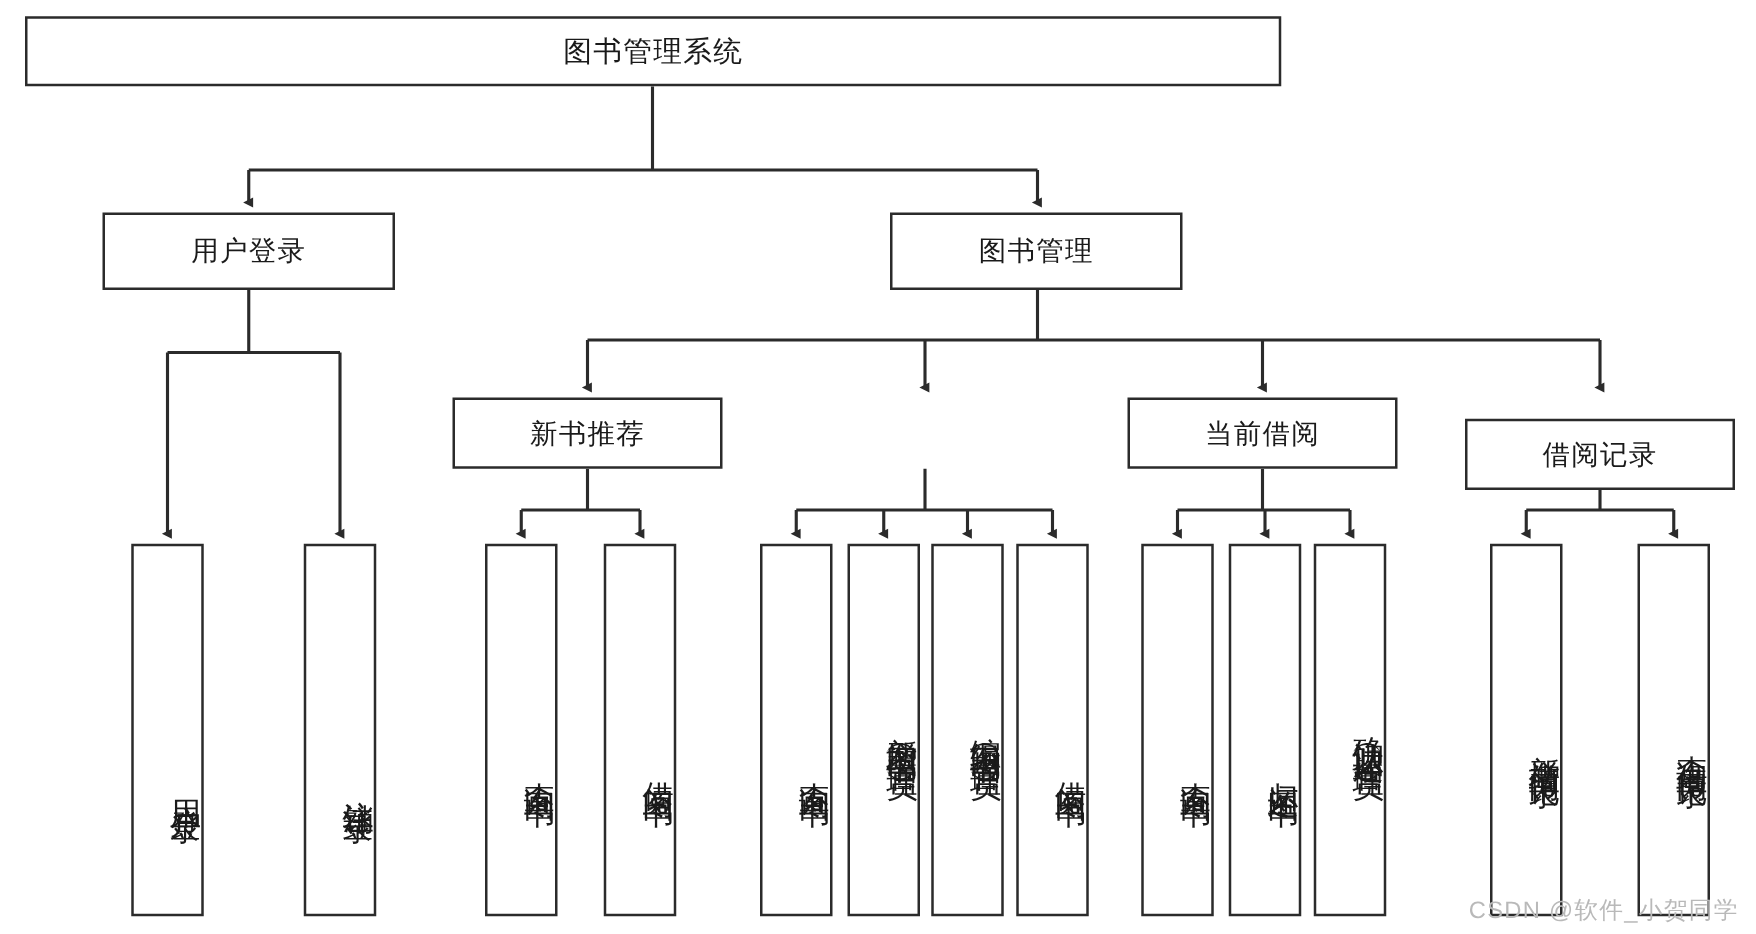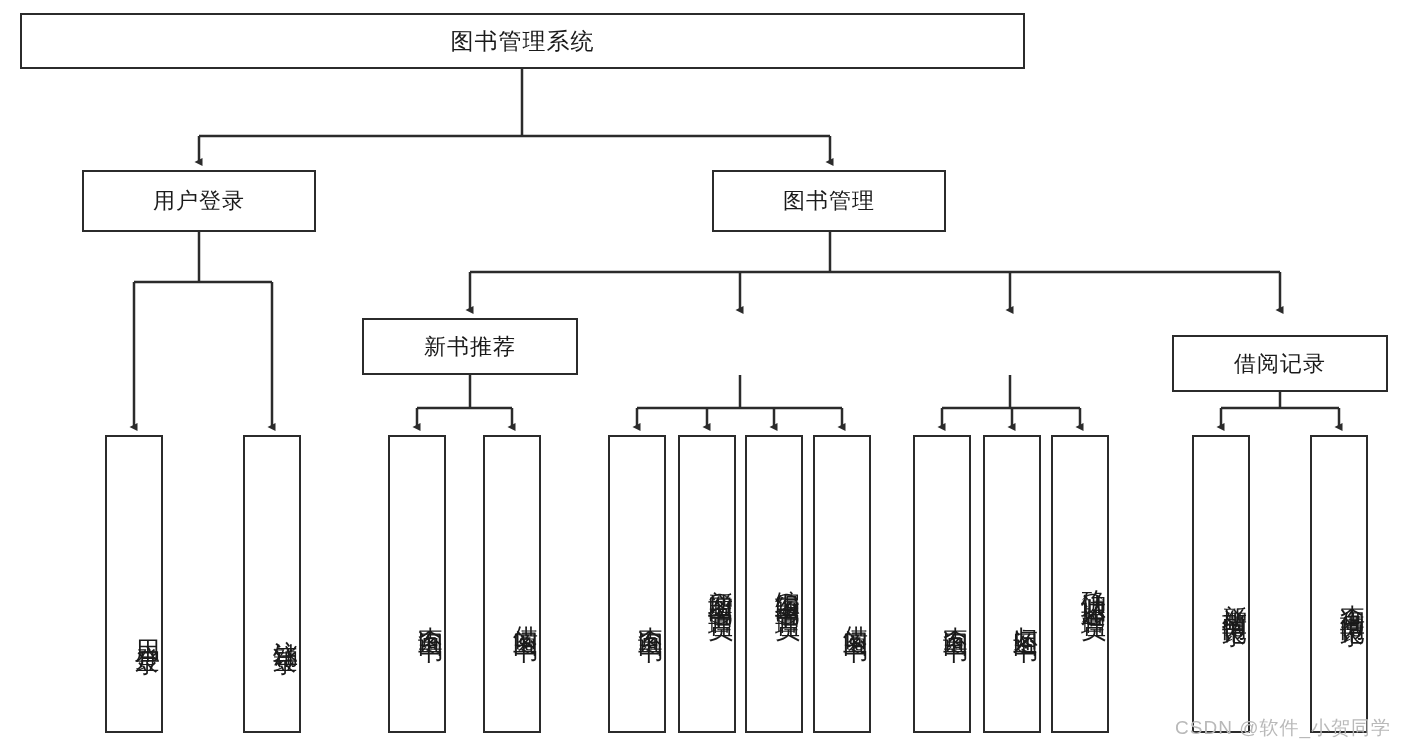--- a/index.html
+++ b/index.html
@@ -118,20 +118,23 @@
   <div class="node h" style="left:82px;top:170px;width:234px;height:62px;">
     <span>用户登录</span>
   </div>
   <div class="node h" style="left:362px;top:318px;width:216px;height:57px;">
     <span>新书推荐</span>
   </div>
 
   <div class="node h" style="left:712px;top:170px;width:234px;height:62px;">
     <span>图书管理</span>
   </div>
+  <div class="node h" style="left:902px;top:318px;width:216px;height:57px;">
+    <span>当前借阅</span>
+  </div>
   <div class="node h" style="left:1172px;top:318px;width:216px;height:57px;margin-top:17px;">
     <span>借阅记录</span>
   </div>
 
   <div class="node v pad-top" style="left:105px;top:435px;width:58px;height:298px;">用户登录</div>
   <div class="node v pad-top" style="left:243px;top:435px;width:58px;height:298px;">注销登录</div>
 
   <div class="node v pad-top2" style="left:388px;top:435px;width:58px;height:298px;">查询图书</div>
   <div class="node v pad-top2" style="left:483px;top:435px;width:58px;height:298px;">借阅图书</div>
 

